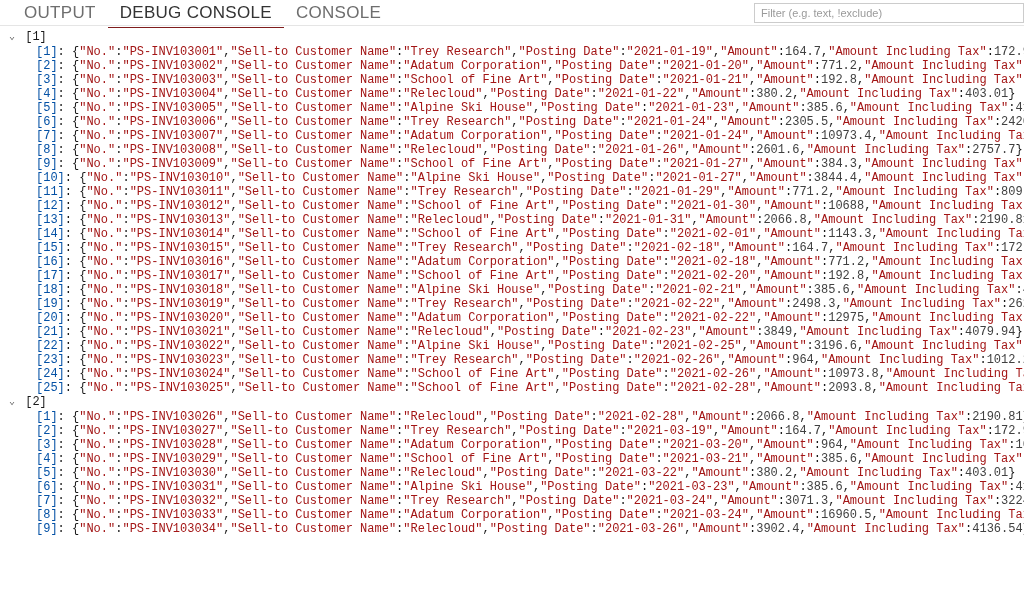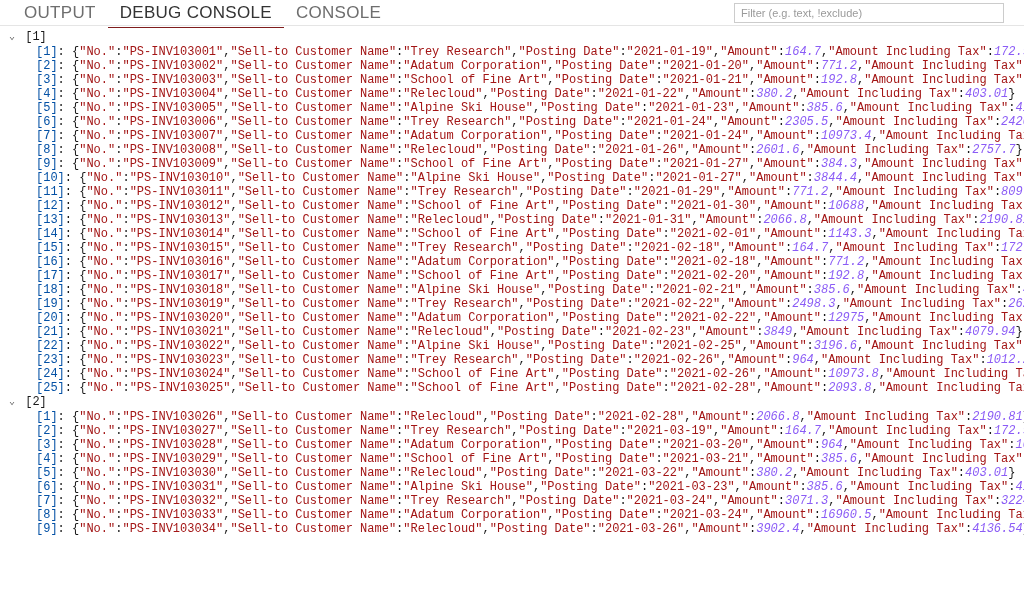--- a/index.html
+++ b/index.html
@@ -26,21 +26,21 @@
     text-transform: none;
     letter-spacing: 0.3px;
   }
   .tab.active {
     color: #333;
     border-bottom: 1px solid #7f1d1d;
     font-weight: 400;
   }
   .filter-box {
     margin-left: auto;
-    margin-right: 20px;
+    margin-right: 0;
   }
   .filter-box input {
     border: 1px solid #ccc;
     font-size: 11px;
     padding: 2px 6px;
     width: 270px;
     height: 20px;
     color: #555;
     font-family: inherit;
   }
@@ -63,21 +63,21 @@
     transform: translateY(-1px);
   }
   .group-head .idx-open { color: #1a1a1a; }
   .row { display: block; }
   .nested { padding-left: 30px; }
   .idx { color: #0451a5; }
   .idx-open { color: #1a1a1a; }
   .brace, .comma, .colon { color: #1a1a1a; }
   .key { color: #a31515; }
   .str { color: #a31515; }
-  .num { color: #8b5cf6; font-style: italic; }
+  .num { color: #404040; }
 </style>
 </head>
 <body>
 
 <div class="tabs">
   <div class="tab">OUTPUT</div>
   <div class="tab active">DEBUG CONSOLE</div>
   <div class="tab">CONSOLE</div>
   <div class="filter-box">
     <input type="text" placeholder="Filter (e.g. text, !exclude)" style="">

